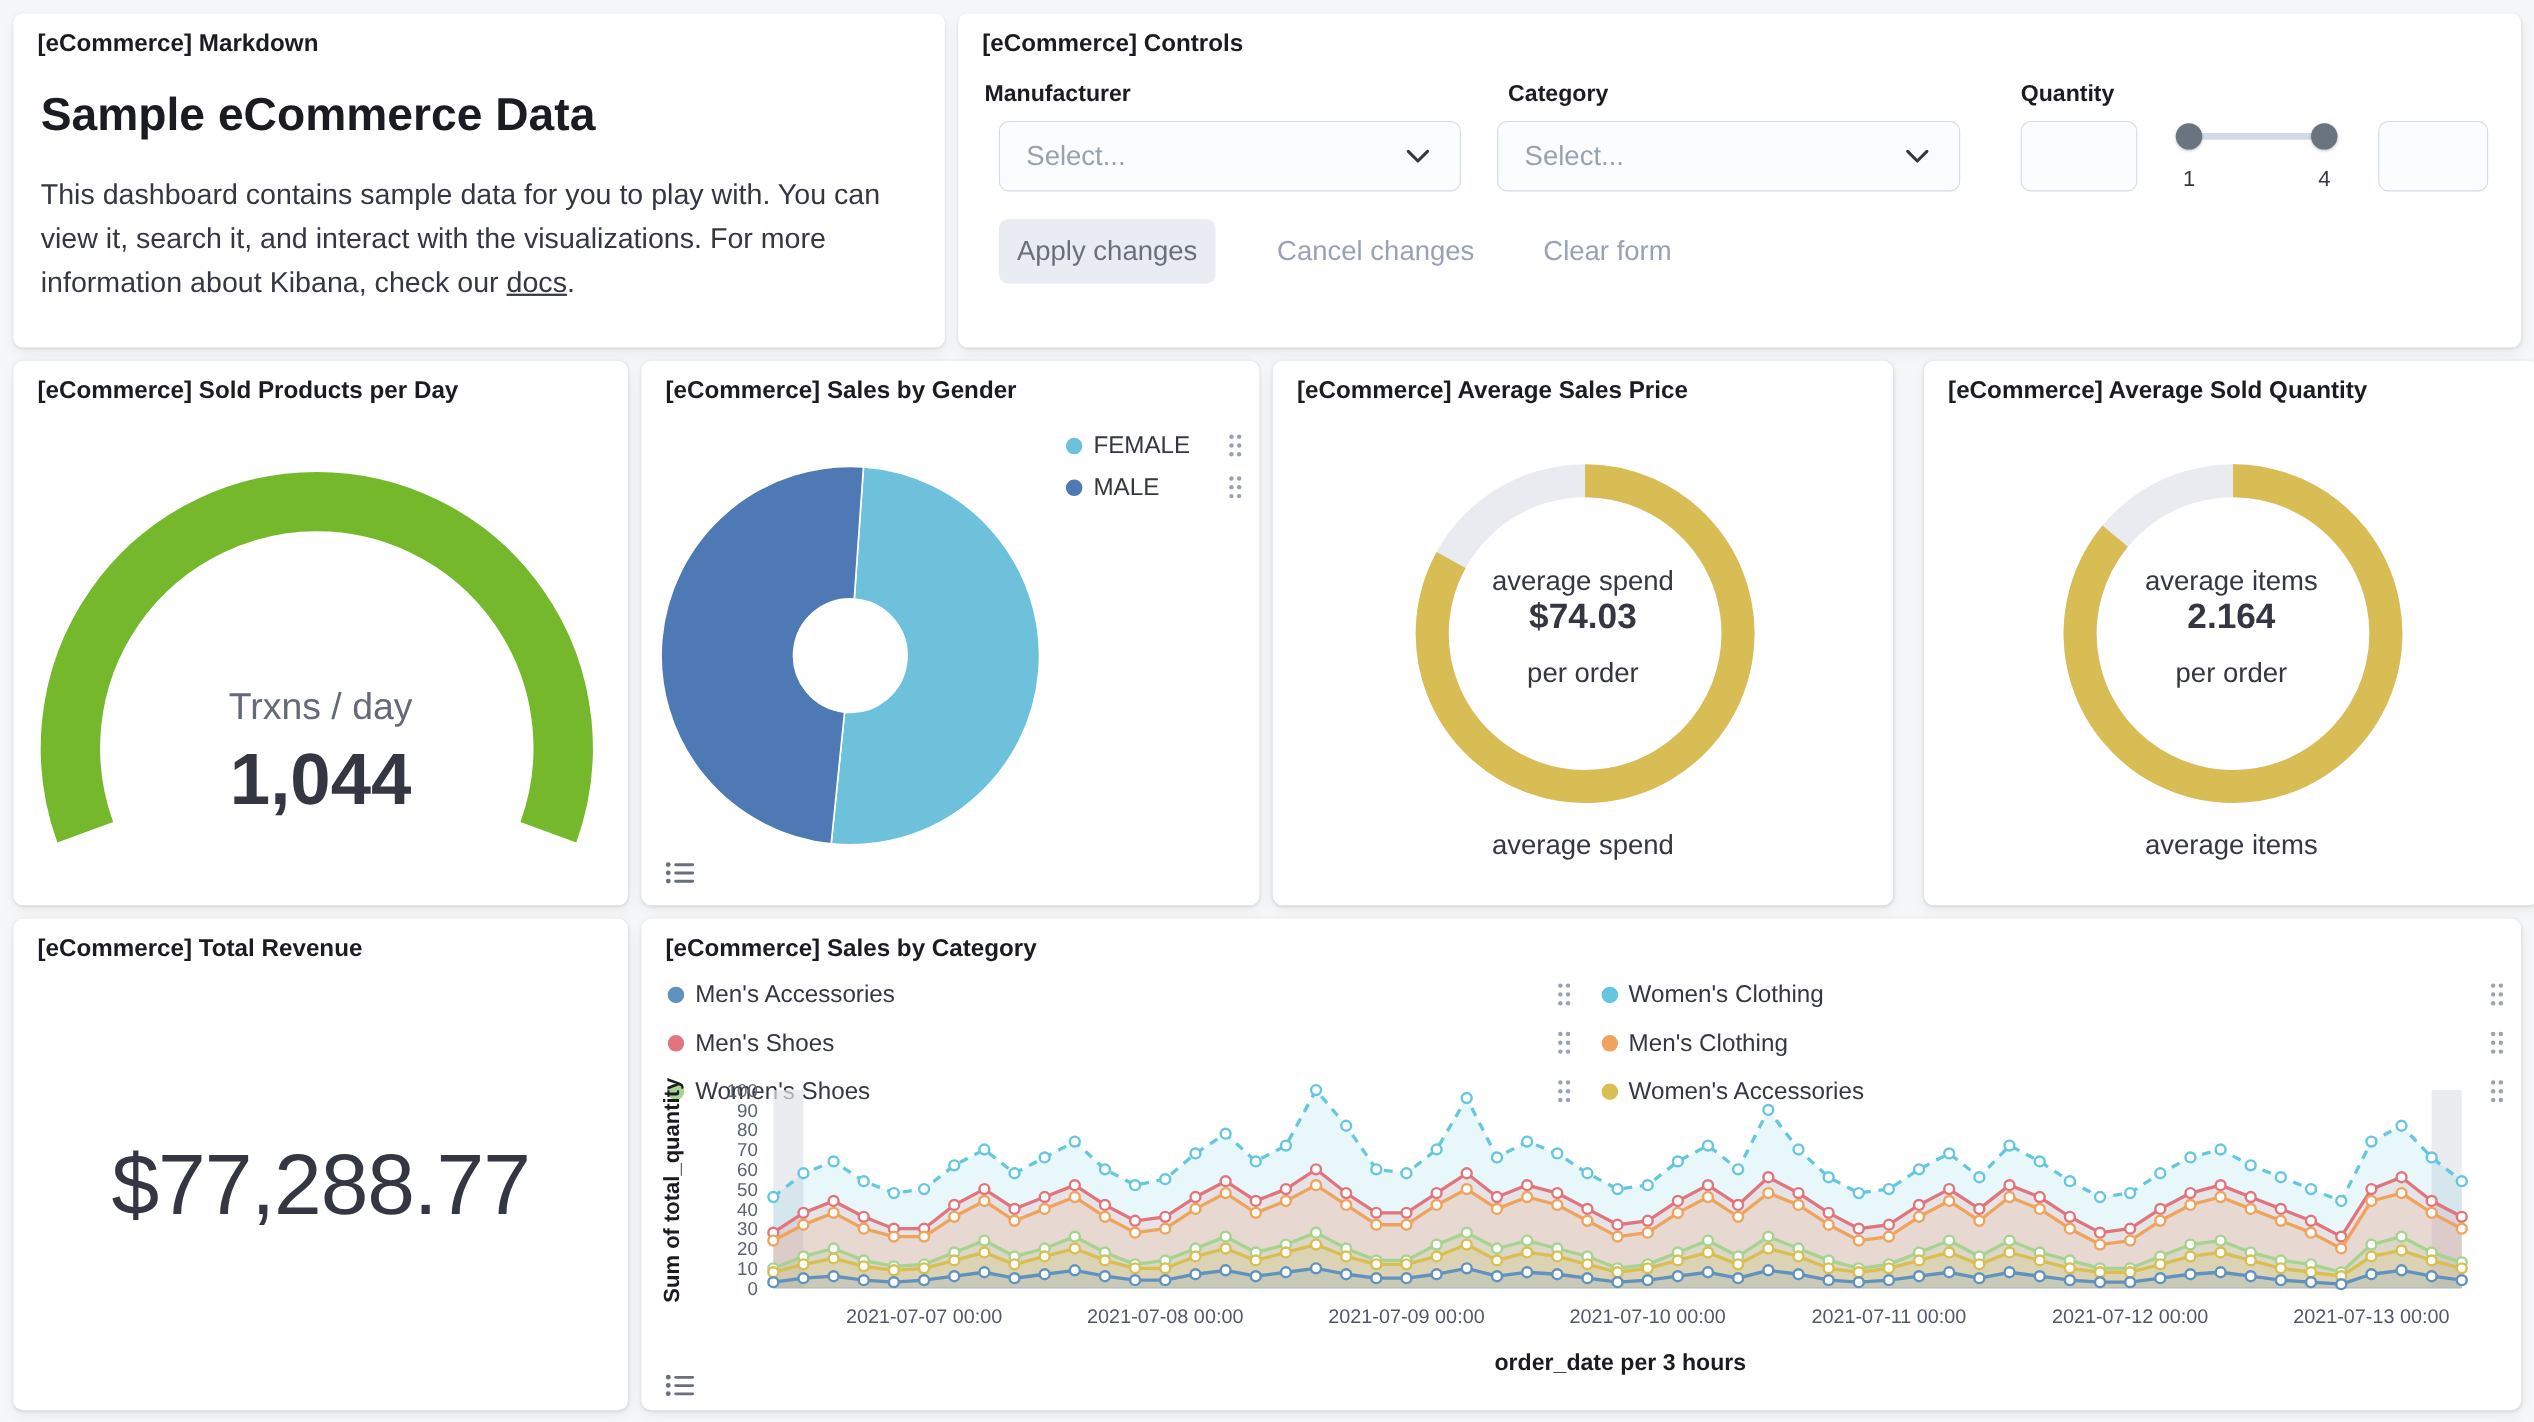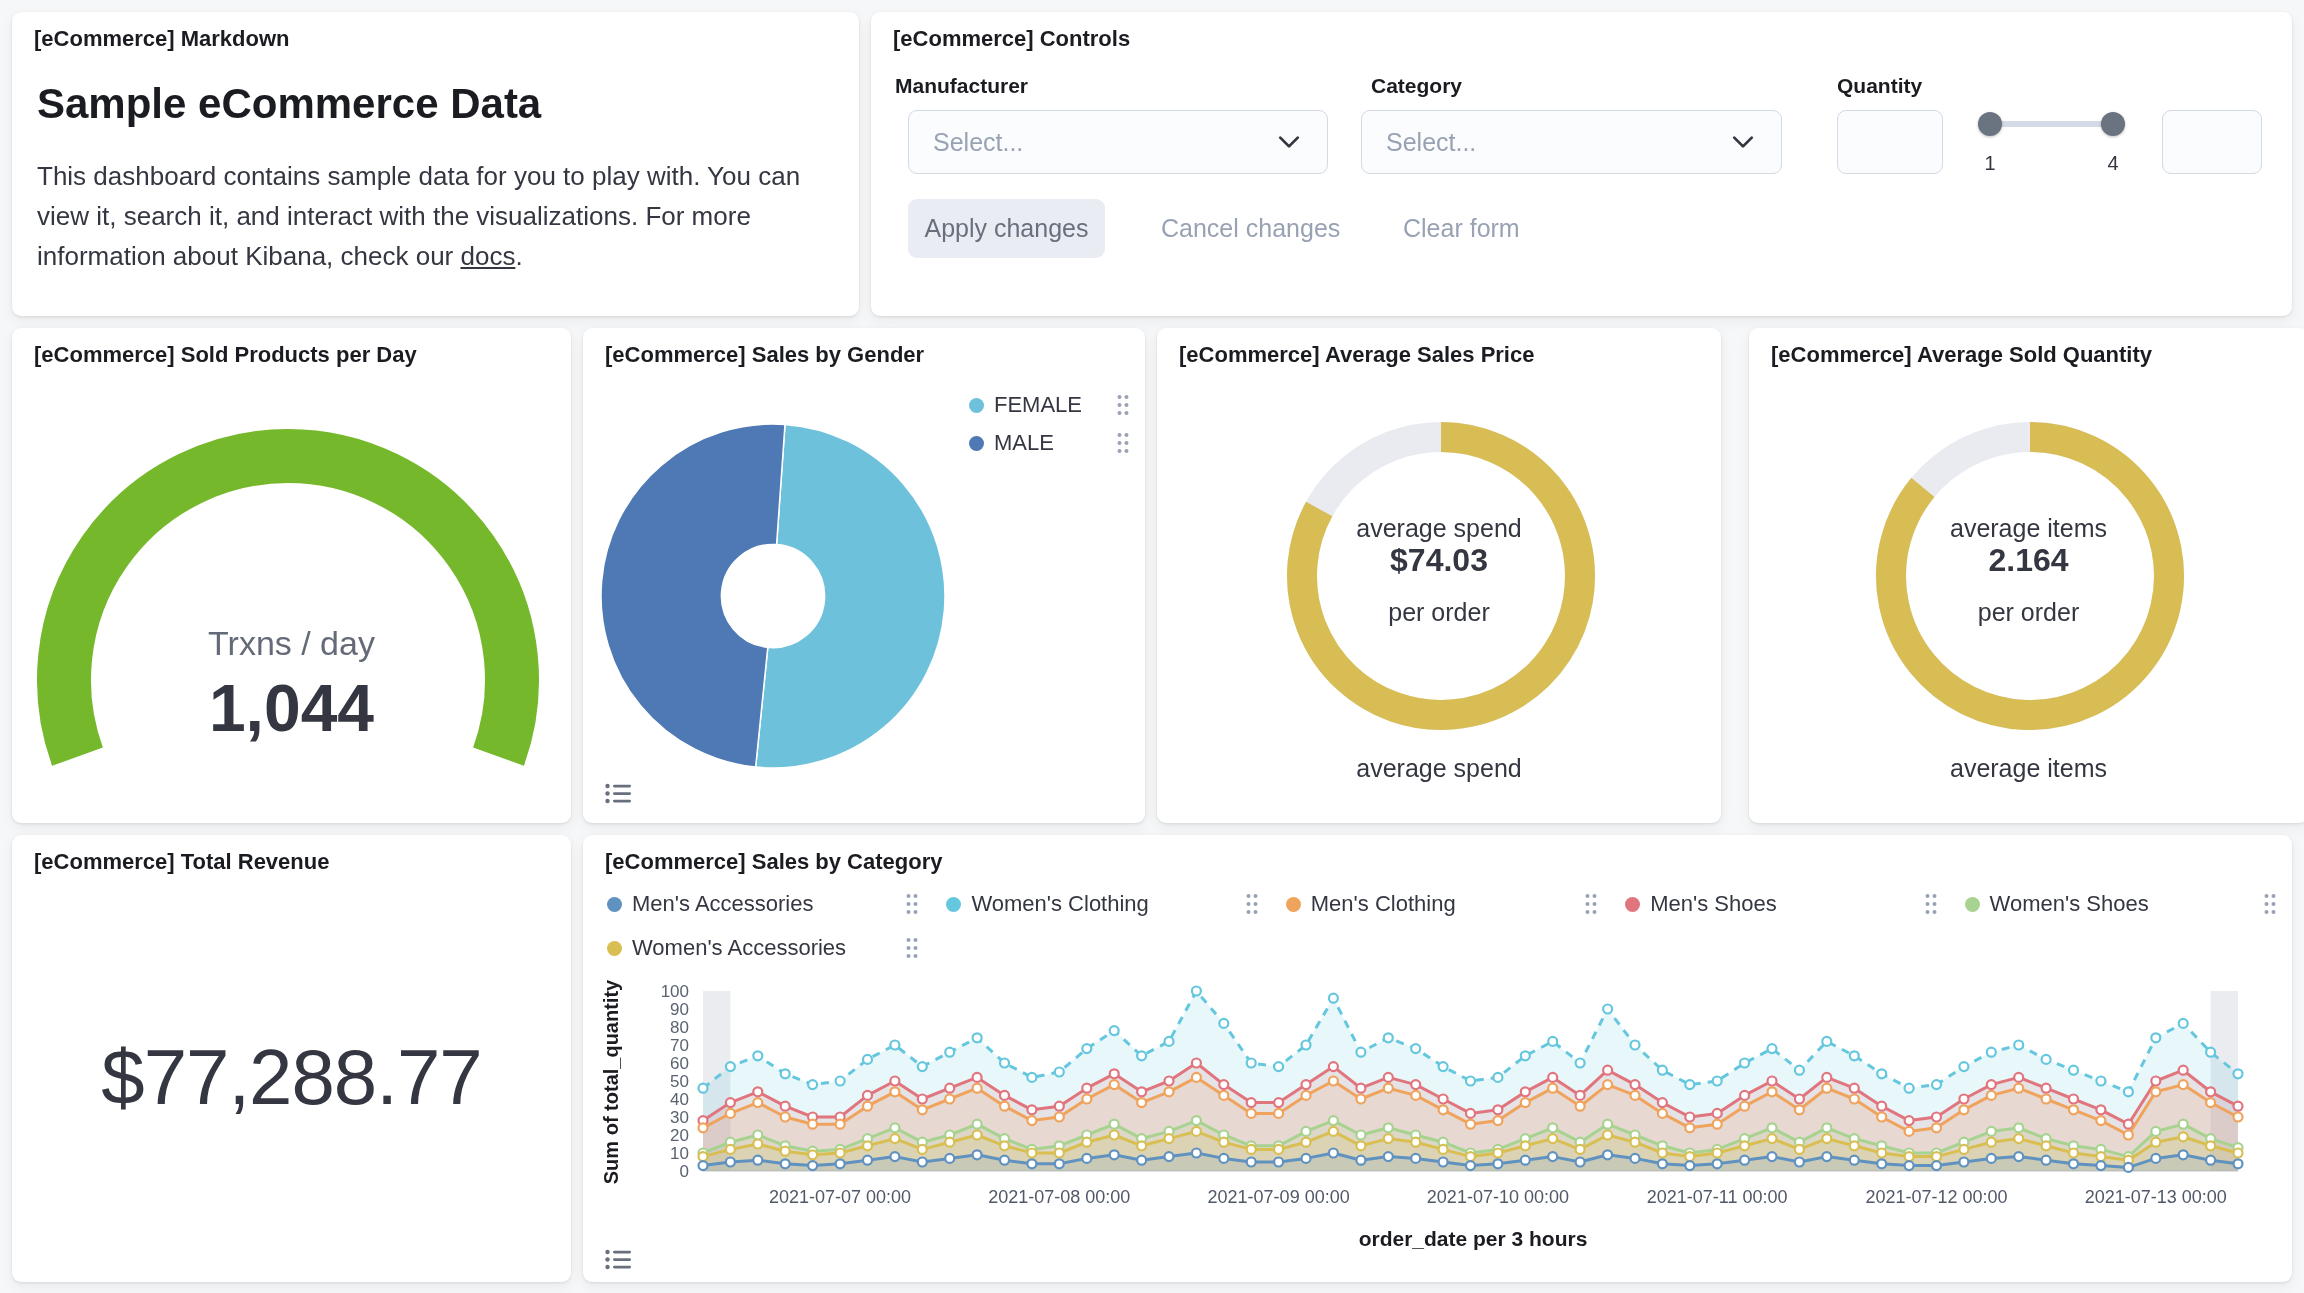--- a/index.html
+++ b/index.html
@@ -53,21 +53,21 @@
   .goal-sub{position:absolute;left:0;right:0;text-align:center;top:270px;font-size:25px;color:#343741;}
   .goal-bottom{position:absolute;left:0;right:0;text-align:center;top:426px;font-size:25px;color:#343741;}
   #revenue-value{position:absolute;left:0;right:0;top:197px;text-align:center;font-size:78px;font-weight:400;color:#343741;letter-spacing:-1px;}
 
   
   .legend-item{display:flex;align-items:center;gap:10px;height:38px;cursor:pointer;}
   .legend-dot{width:15px;height:15px;border-radius:50%;flex:0 0 auto;}
   .legend-label{font-size:22px;color:#343741;white-space:nowrap;}
   .legend-dots-icon{margin-left:auto;display:flex;align-items:center;}
   #gender-legend{position:absolute;left:386px;right:14px;top:58px;display:flex;flex-direction:column;}
-  #category-legend{position:absolute;left:24px;right:14px;top:50px;display:grid;grid-template-columns:repeat(5,1fr);column-gap:26px;row-gap:6px;}
+  #category-legend{position:absolute;left:24px;right:14px;top:50px;display:grid;grid-template-columns:repeat(2,1fr);column-gap:26px;row-gap:6px;}
 
   .list-icon-btn{position:absolute;left:14px;bottom:12px;width:42px;height:36px;border:none;background:transparent;display:flex;align-items:center;justify-content:center;cursor:pointer;border-radius:6px;}
   #p-category .list-icon-btn{bottom:5px;}
 
   
   #gauge-svg,#gender-svg,#price-svg,#qty-svg{position:absolute;left:0;top:0;}
   #category-svg{position:absolute;left:0;top:150px;}
   #cat-ylabel{position:absolute;left:-122px;top:232px;width:300px;height:30px;line-height:30px;text-align:center;transform:rotate(-90deg);font-weight:700;font-size:20px;color:#1A1C21;}
   #cat-xlabel{position:absolute;left:120px;width:1540px;top:392px;text-align:center;font-size:21px;font-weight:700;color:#1A1C21;}
 </style>
@@ -230,36 +230,36 @@
               <circle cx="4.5" cy="5" r="2" fill="#98A2B3"></circle>
               <circle cx="11.5" cy="5" r="2" fill="#98A2B3"></circle>
               <circle cx="4.5" cy="13" r="2" fill="#98A2B3"></circle>
               <circle cx="11.5" cy="13" r="2" fill="#98A2B3"></circle>
               <circle cx="4.5" cy="21" r="2" fill="#98A2B3"></circle>
               <circle cx="11.5" cy="21" r="2" fill="#98A2B3"></circle>
             </svg>
           </span>
         </div>
         <div class="legend-item">
-          <span class="legend-dot" style="background: rgb(239, 163, 92);"></span>
-          <span class="legend-label">Men's Clothing</span>
+          <span class="legend-dot" style="background: rgb(224, 117, 126);"></span>
+          <span class="legend-label">Men's Shoes</span>
           <span class="legend-dots-icon">
             <svg width="16" height="26" viewBox="0 0 16 26">
               <circle cx="4.5" cy="5" r="2" fill="#98A2B3"></circle>
               <circle cx="11.5" cy="5" r="2" fill="#98A2B3"></circle>
               <circle cx="4.5" cy="13" r="2" fill="#98A2B3"></circle>
               <circle cx="11.5" cy="13" r="2" fill="#98A2B3"></circle>
               <circle cx="4.5" cy="21" r="2" fill="#98A2B3"></circle>
               <circle cx="11.5" cy="21" r="2" fill="#98A2B3"></circle>
             </svg>
           </span>
         </div>
         <div class="legend-item">
-          <span class="legend-dot" style="background: rgb(224, 117, 126);"></span>
-          <span class="legend-label">Men's Shoes</span>
+          <span class="legend-dot" style="background: rgb(239, 163, 92);"></span>
+          <span class="legend-label">Men's Clothing</span>
           <span class="legend-dots-icon">
             <svg width="16" height="26" viewBox="0 0 16 26">
               <circle cx="4.5" cy="5" r="2" fill="#98A2B3"></circle>
               <circle cx="11.5" cy="5" r="2" fill="#98A2B3"></circle>
               <circle cx="4.5" cy="13" r="2" fill="#98A2B3"></circle>
               <circle cx="11.5" cy="13" r="2" fill="#98A2B3"></circle>
               <circle cx="4.5" cy="21" r="2" fill="#98A2B3"></circle>
               <circle cx="11.5" cy="21" r="2" fill="#98A2B3"></circle>
             </svg>
           </span>

